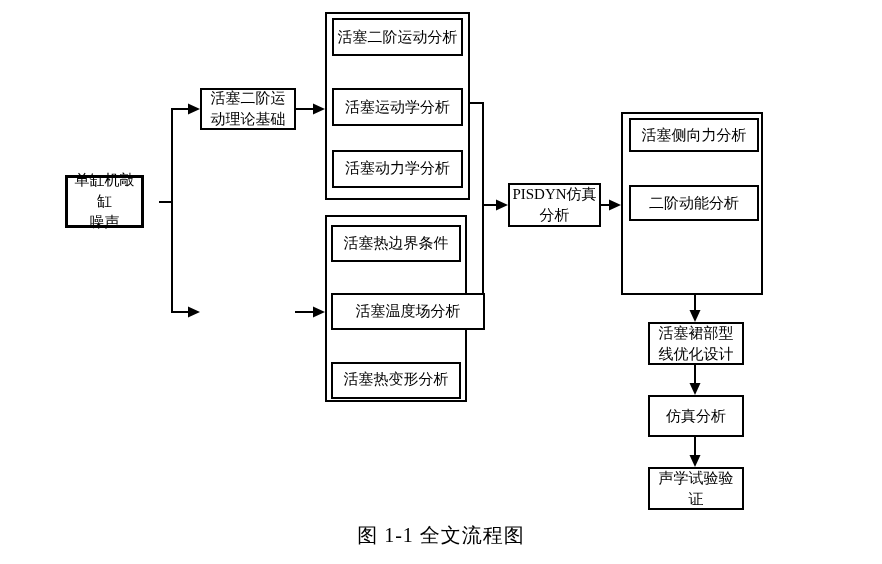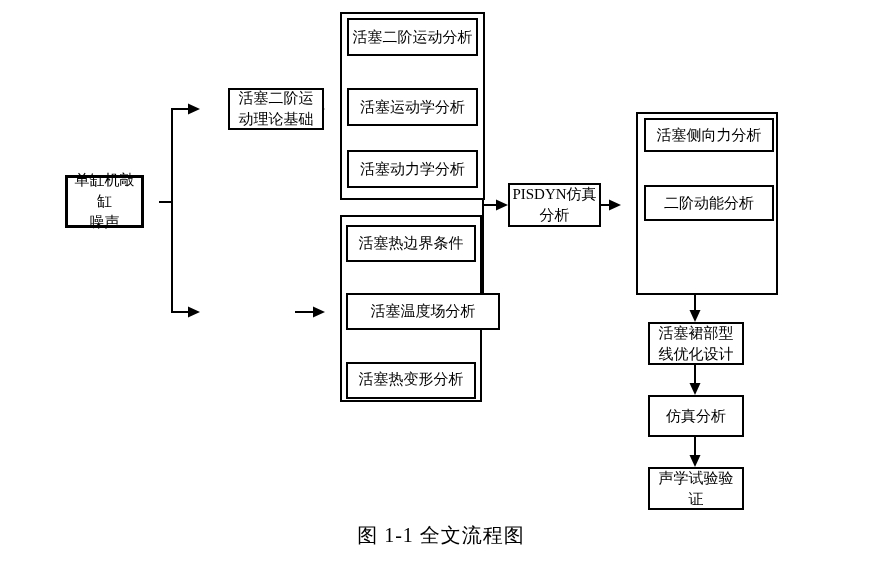--- a/index.html
+++ b/index.html
@@ -37,21 +37,20 @@
     text-align: center;
     font-size: 15px;
     line-height: 1.4;
     white-space: pre-line;
   }
   .box.thick { border-width: 3px; }
   .group {
     position: absolute;
     border: 2px solid #000000;
     background: #ffffff;
-    margin-left: 15px;
   }
   .group .box { background: #ffffff; }
   .caption {
     position: absolute;
     left: 0;
     top: 522px;
     width: 882px;
     text-align: center;
     font-size: 20px;
     letter-spacing: 1px;
@@ -115,28 +114,28 @@
 
     <g>
       <line x1="695" y1="436" x2="695" y2="456"></line>
       <polygon points="689.5,455 695,467 700.5,455"></polygon>
     </g>
   </svg>
 
   <div class="box thick" style="left:65px; top:175px; width:79px; height:53px;">单缸机敲缸
 噪声</div>
 
-  <div class="box" style="left:200px; top:88px; width:96px; height:42px;margin-left:28px;">活塞二阶运
+  <div class="box" style="left:200px; top:88px; width:96px; height:42px;">活塞二阶运
 动理论基础</div>
 
 
   <div class="group" style="left:325px; top:12px; width:145px; height:188px;">
     <div class="box" style="left:5px; top:4px; width:131px; height:38px;">活塞二阶运动分析</div>
     <div class="box" style="left:5px; top:74px; width:131px; height:38px;">活塞运动学分析</div>
-    <div class="box" style="left:5px; top:136px; width:131px; height:38px;">活塞动力学分析</div>
+    <div class="box" style="left:5px; top:136px; width:131px; height:38px;font-family:Liberation Mono, monospace;">活塞动力学分析</div>
   </div>
 
   <div class="group" style="left:325px; top:215px; width:142px; height:187px;">
     <div class="box" style="left:4px; top:8px; width:130px; height:37px;">活塞热边界条件</div>
     <div class="box" style="left:4px; top:76px; width:154px; height:37px;">活塞温度场分析</div>
     <div class="box" style="left:4px; top:145px; width:130px; height:37px;font-family:Liberation Mono, monospace;">活塞热变形分析</div>
   </div>
 
   <div class="box" style="left:508px; top:183px; width:93px; height:44px;">PISDYN仿真
 分析</div>

